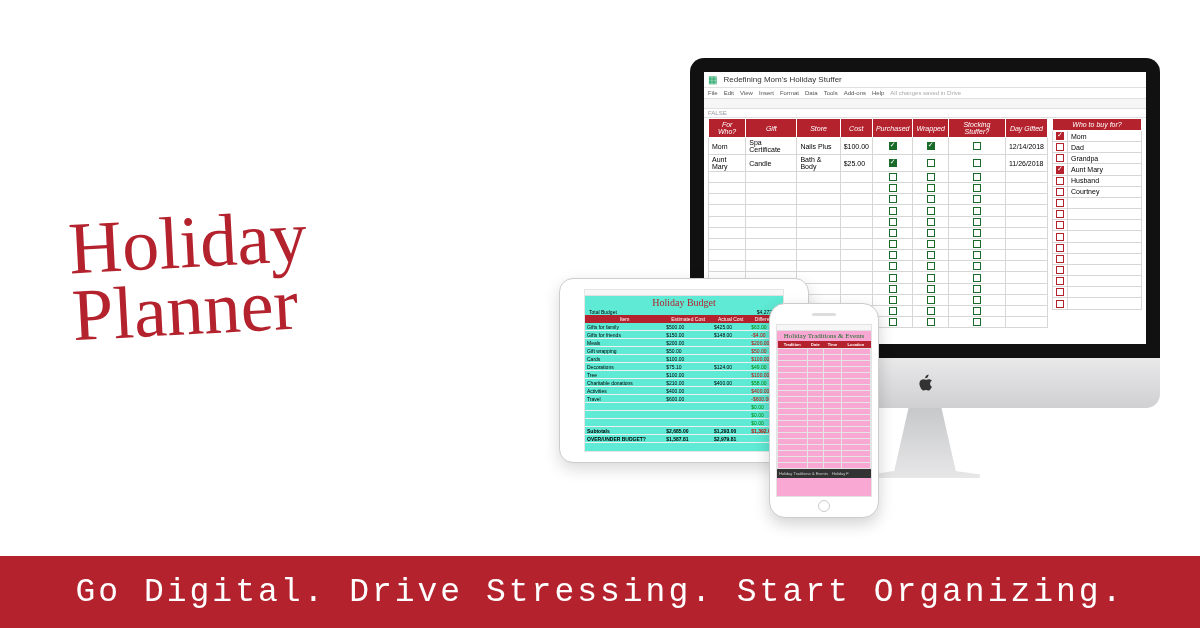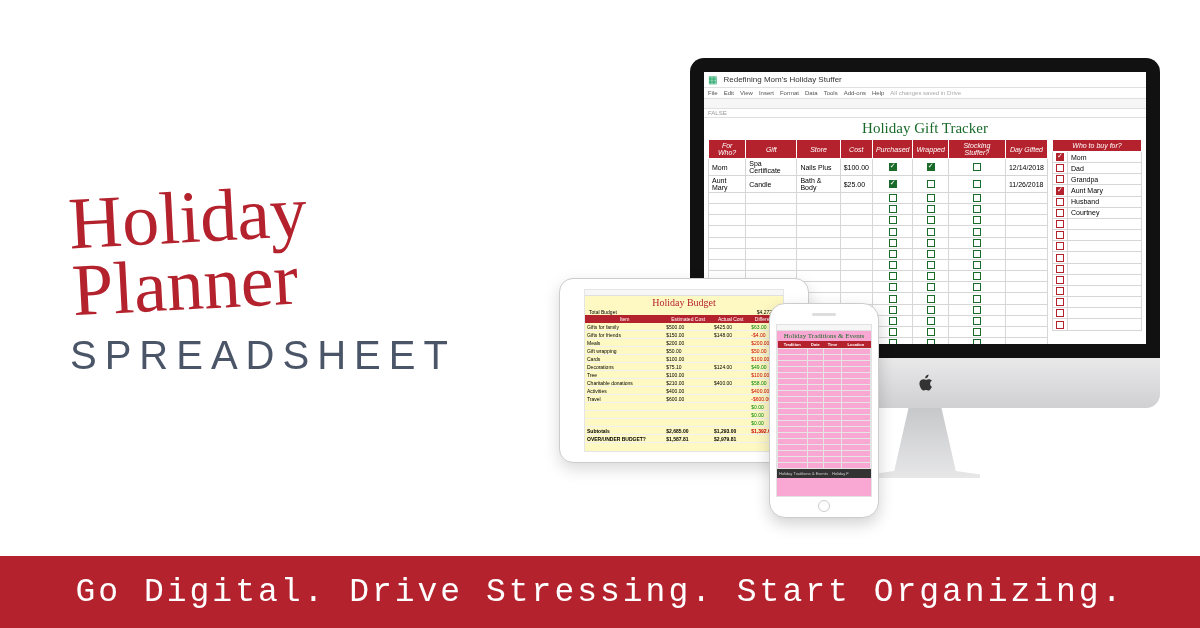--- a/index.html
+++ b/index.html
@@ -93,21 +93,21 @@
     height: 185px;
     background: #fff;
     border: 1px solid #ccc;
     border-radius: 14px;
     padding: 10px 24px;
     box-shadow: 0 6px 16px rgba(0,0,0,0.15);
   }
   .ipad-screen {
     width: 100%;
     height: 100%;
-    background: #fef9c3;
+    background: #5eead4;
     border: 1px solid #e5e5e5;
     overflow: hidden;
     font-size: 5px;
   }
   .ipad-home {
     position: absolute;
     right: 8px; top: 50%; transform: translateY(-50%);
     width: 11px; height: 11px; border: 1px solid #ccc; border-radius: 50%;
   }
 
@@ -226,21 +226,20 @@
     letter-spacing: 3px;
     font-family: "Courier New", monospace;
   }
 </style>
 </head>
 <body>
 
 <div class="content">
   <div class="left">
     <div class="script-title">Holiday Planner</div>
-    <div class="subtitle">SPREADSHEET</div>
   </div>
 
   <div class="mockups">
 
     <div class="imac">
       <div class="imac-screen">
         <div class="imac-inner">
           <div class="sheets-menu">
             <span style="color:#0f9d58;font-size:10px;">▦</span>
             <span class="doc-title">Redefining Mom's Holiday Stuffer</span>
@@ -252,21 +251,20 @@
               <span>Insert</span>
               <span>Format</span>
               <span>Data</span>
               <span>Tools</span>
               <span>Add-ons</span>
               <span>Help</span>
               <span style="color: rgb(170, 170, 170);">All changes saved in Drive</span>
             </div>
           <div class="sheets-toolbar"></div>
           <div class="fx">FALSE</div>
-          <div class="tracker-title">Holiday Gift Tracker</div>
           <div class="gift-wrap">
             <div class="gift-main">
               <table class="gift-table">
                 <thead>
                     <tr id="gt-head">
                       <th>For Who?</th>
                       <th>Gift</th>
                       <th>Store</th>
                       <th>Cost</th>
                       <th>Purchased</th>

